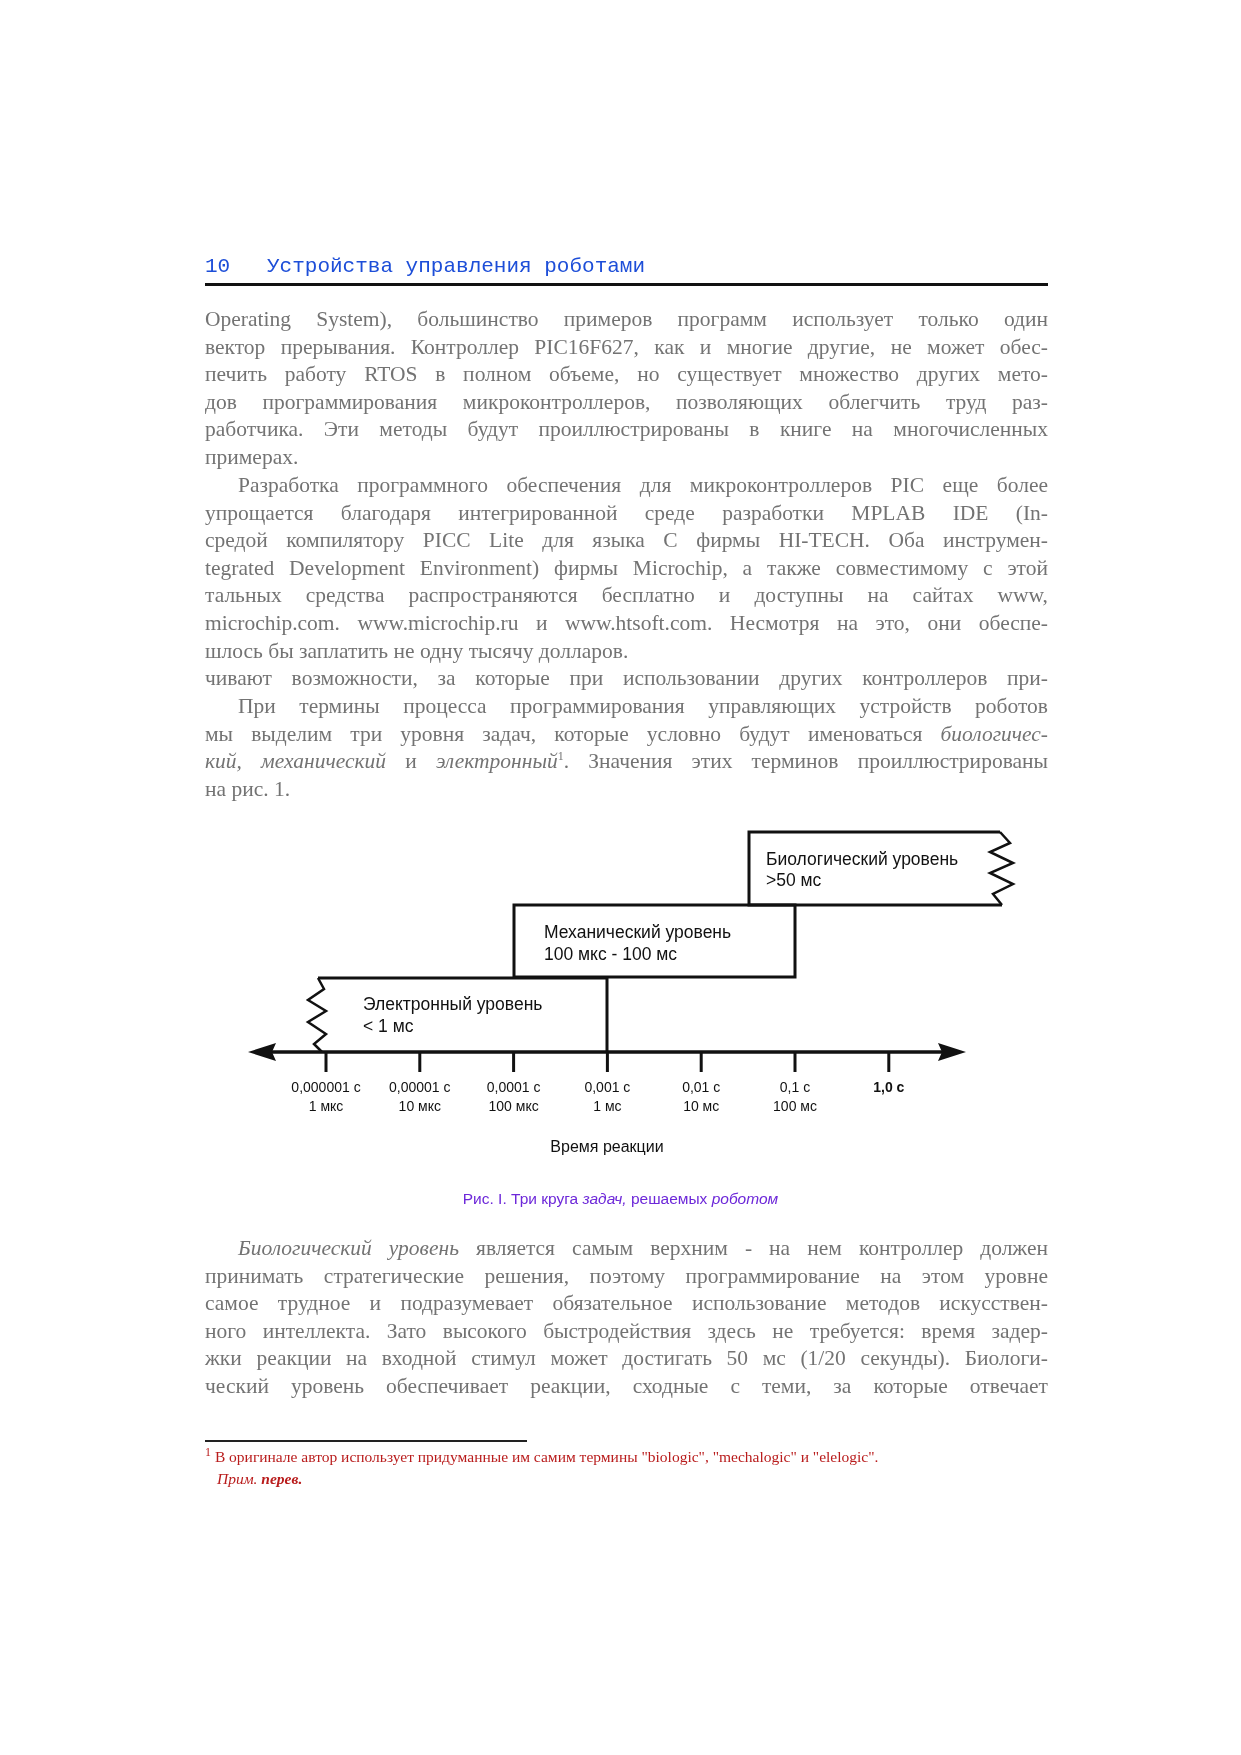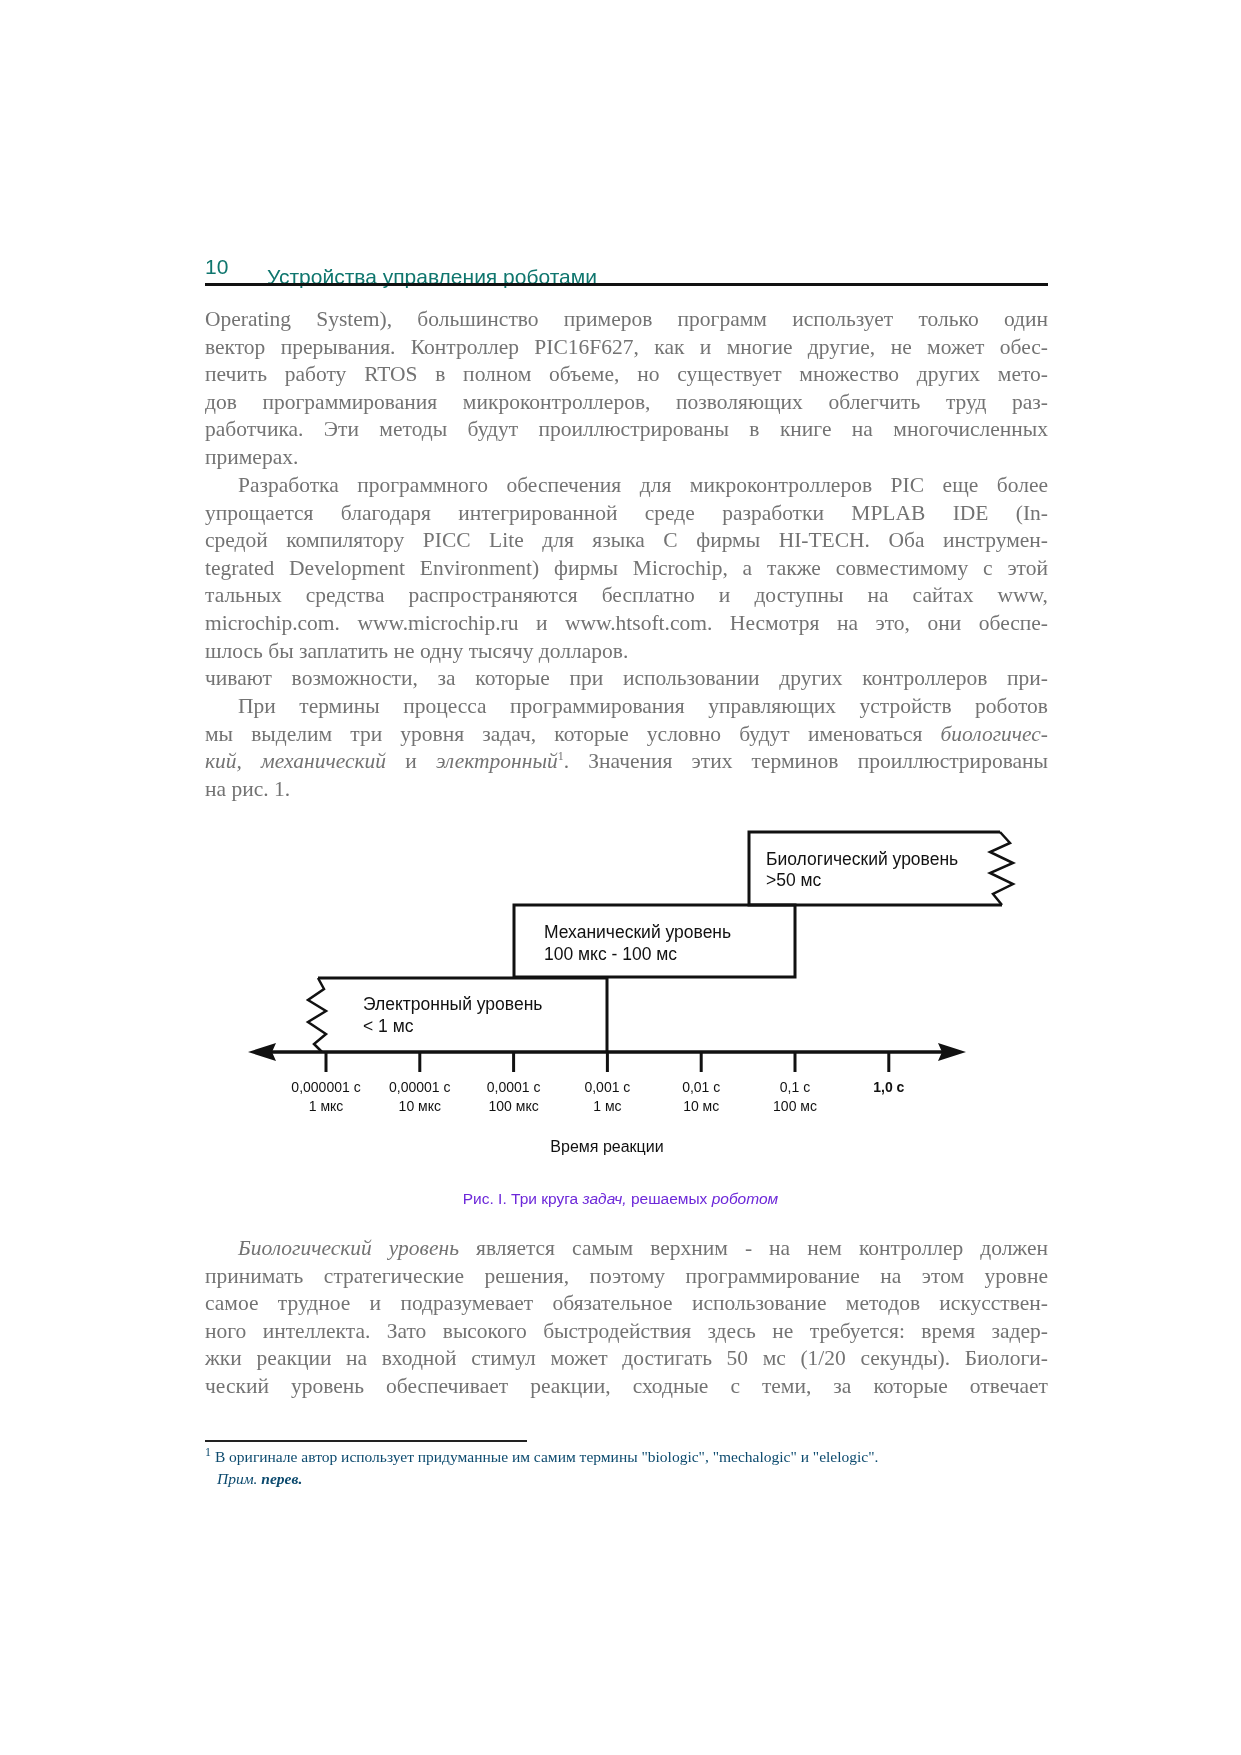--- a/index.html
+++ b/index.html
@@ -1,36 +1,36 @@
 <!DOCTYPE html>
 <html><head>
 <meta charset="utf-8">
 <style>
   html, body { margin:0; padding:0; background:#ffffff; }
   body { width:1241px; height:1755px; position:relative; overflow:hidden; color:#1a1a1a; }
   .runhead { position:absolute; left:205px; top:253px; width:843px; height:30px;
-    font-family:Liberation Sans, sans-serif; font-size:21px; color:#0f766e; }
+    font-family:Liberation Mono, monospace; font-size:21px; color:#1d4ed8; }
   .runhead .pn { position:absolute; left:0; top:2px; }
-  .runhead .rt { position:absolute; left:62px; top:12px; }
+  .runhead .rt { position:absolute; left:62px; top:2px; }
   .rule { position:absolute; left:205px; top:283px; width:843px; height:3px; background:#111; }
   .body { position:absolute; left:205px; width:843px;
     font-family:"Liberation Serif", serif; font-size:21.5px; line-height:27.6px; color:#737373; }
   .line { display:block; text-align:justify; text-align-last:justify; white-space:nowrap; height:27.6px; }
   .line.last { text-align-last:left; }
   .line.indent { padding-left:33px; }
   .line span.it { font-style:italic; }
   sup { font-size:12px; line-height:0; }
   .fig { position:absolute; left:0; top:0; width:1241px; height:1755px; pointer-events:none; }
   .fig text { font-family:"Liberation Sans", sans-serif; fill:#111; }
   .caption { position:absolute; left:0; width:1241px; top:1190px; text-align:center;
     font-family:"Liberation Sans", sans-serif; font-size:15.5px; color:#6d28d9; }
   .caption .it { font-style:italic; }
   .fnrule { position:absolute; left:205px; top:1440px; width:322px; height:2px; background:#222; }
   .footnote { position:absolute; left:205px; top:1446px; width:843px;
-    font-family:"Liberation Serif", serif; font-size:15.5px; line-height:22px; color:#0c4a6e; }
+    font-family:"Liberation Serif", serif; font-size:15.5px; line-height:22px; color:#b91c1c; }
   .footnote .it { font-style:italic; }
   .footnote .bi { font-style:italic; font-weight:bold; }
 </style>
 </head>
 <body>
 
 <div class="runhead">
   <span class="pn">10</span>
   <span class="rt">Устройства управления роботами</span>
 </div>

